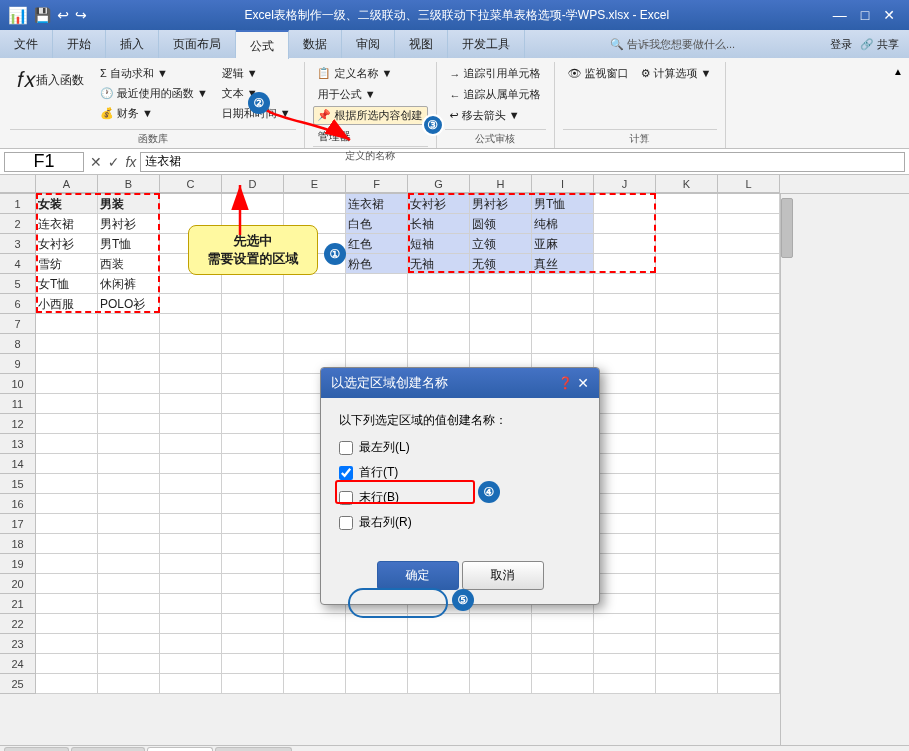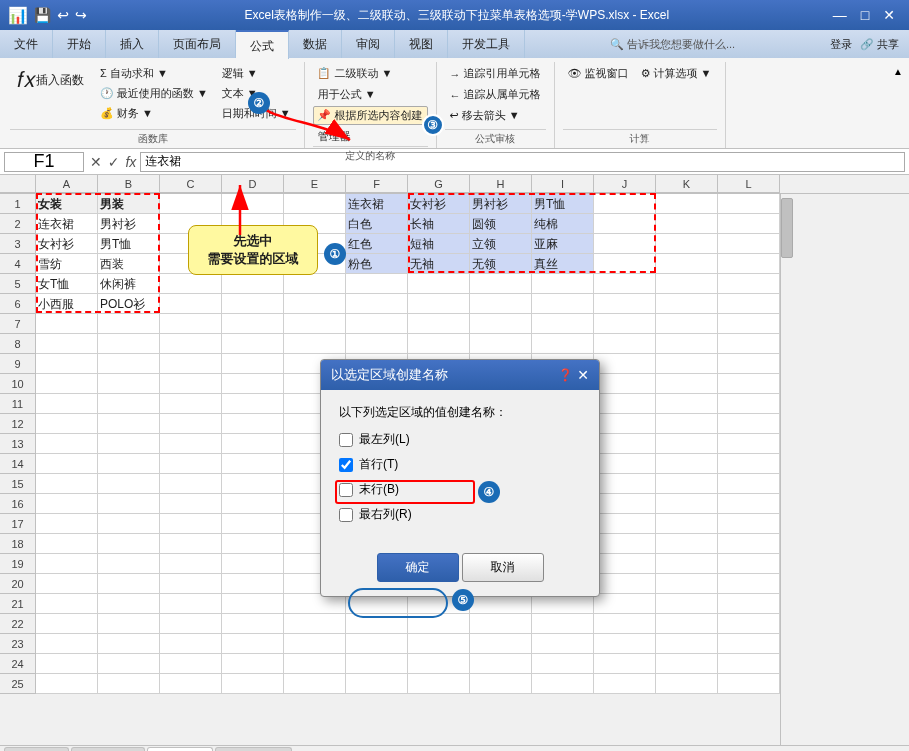--- a/index.html
+++ b/index.html
@@ -352,21 +352,21 @@
           <div class="ribbon-btn-small">逻辑 ▼</div>
           <div class="ribbon-btn-small">文本 ▼</div>
           <div class="ribbon-btn-small">日期和时间 ▼</div>
         </div>
       </div>
       <div class="ribbon-group-label">函数库</div>
     </div>
 
     <div class="ribbon-group" style="position:relative;">
       <div class="ribbon-group-content" style="flex-direction:column; gap:2px;">
-        <div class="ribbon-btn-small">📋 二级联动 ▼</div>
+        <div class="ribbon-btn-small">📋 定义名称 ▼</div>
         <div class="ribbon-btn-small">用于公式 ▼</div>
         <div class="ribbon-btn-small" style="background:#fff3cd; border:1px solid #aaa;">📌 根据所选内容创建</div>
         <div class="ribbon-btn-small">管理器</div>
       </div>
       <div class="ribbon-group-label">定义的名称</div>
 
       <div class="annotation-circle" style="position:absolute; top:52px; right:-8px; z-index:15; background:#1a6bb5; border:2px solid white;">③</div>
     </div>
 
     <div class="ribbon-group">
@@ -826,21 +826,21 @@
     <defs>
       <marker id="arrowhead" markerWidth="10" markerHeight="7" refX="10" refY="3.5" orient="auto">
         <polygon points="0 0, 10 3.5, 0 7" fill="red"></polygon>
       </marker>
     </defs>
 
     <line x1="240" y1="60" x2="240" y2="10" stroke="red" stroke-width="2.5" marker-end="url(#arrowhead)"></line>
   </svg>
 
   <div class="dialog-overlay">
-    <div class="dialog" style="left:320px; top:184px; width:248px;">
+    <div class="dialog" style="left:320px; top:192px; width:248px;">
       <div class="dialog-titlebar">
         <span>以选定区域创建名称</span>
         <div style="display:flex; gap:4px; align-items:center;">
           <span style="font-size:12px; cursor:pointer;">❓</span>
           <button class="dialog-close">✕</button>
         </div>
       </div>
       <div class="dialog-body">
         <p>以下列选定区域的值创建名称：</p>
 

